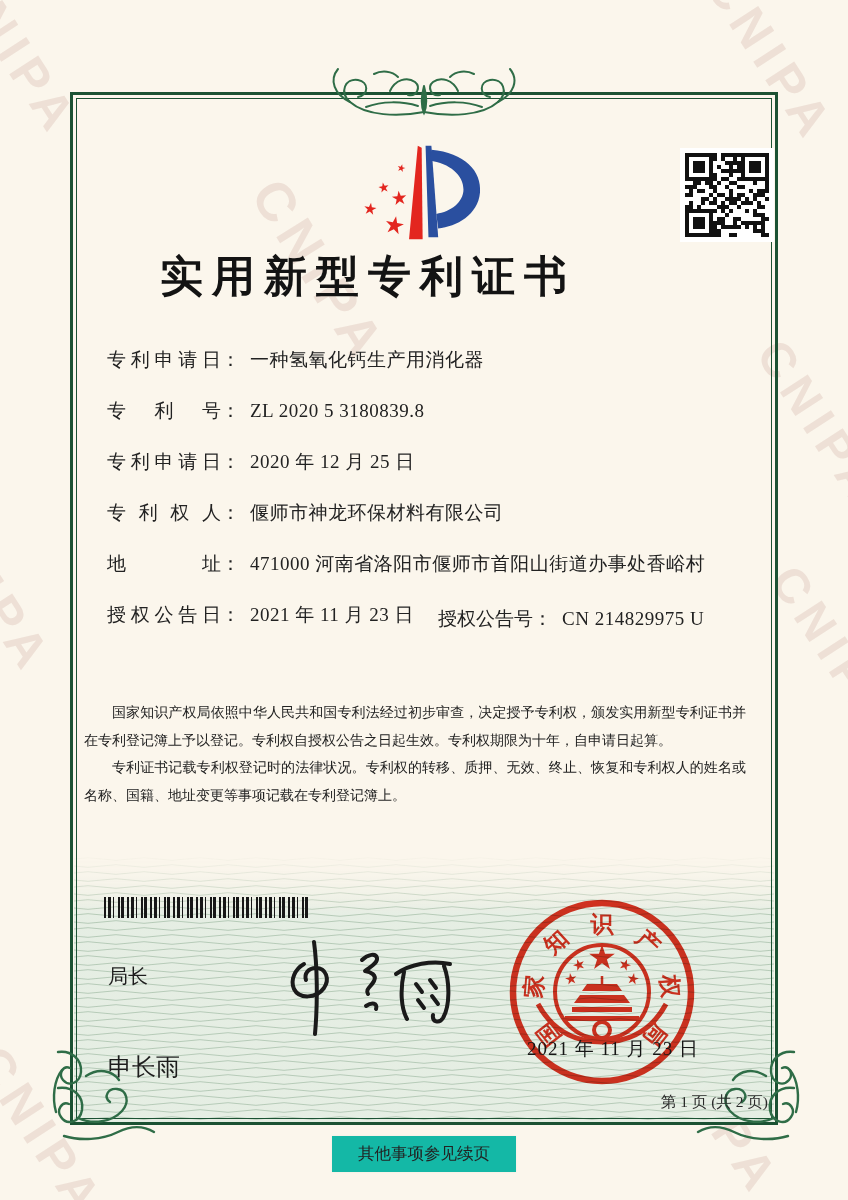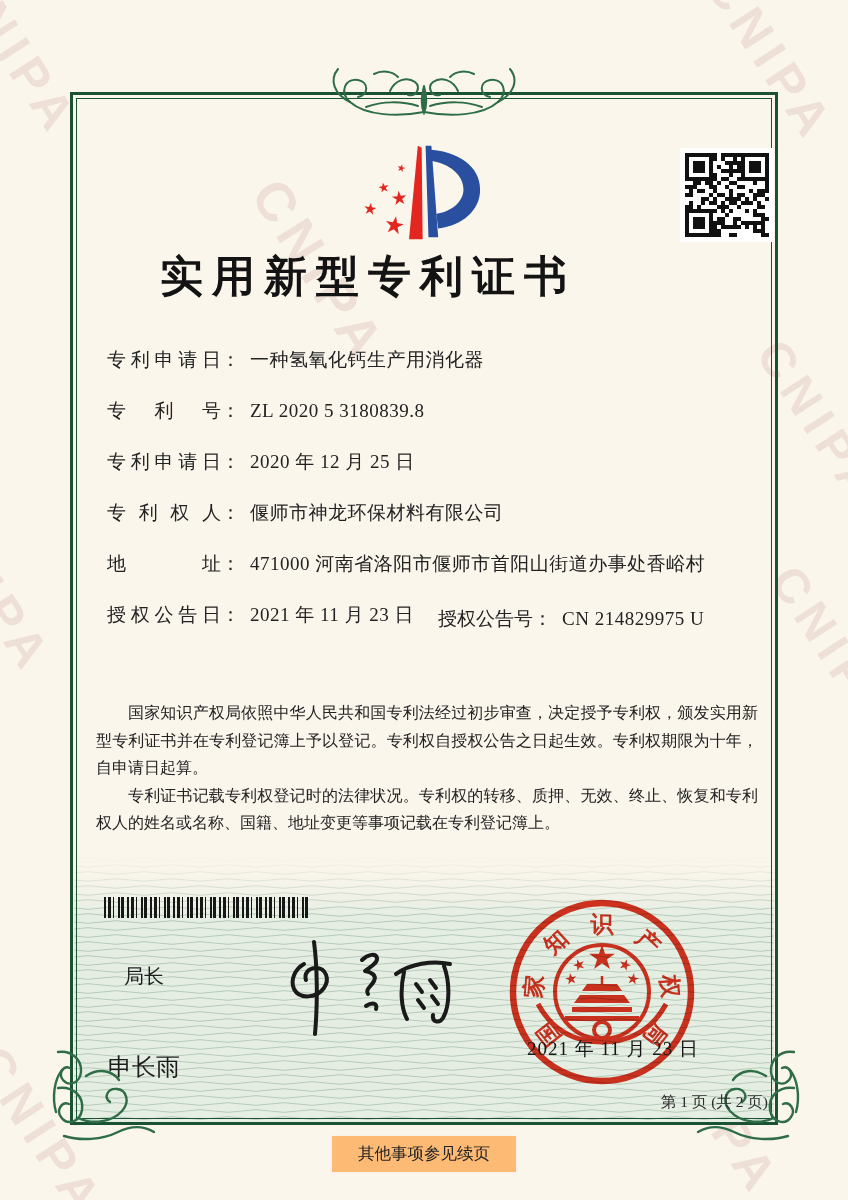--- a/index.html
+++ b/index.html
@@ -33,44 +33,44 @@
   .title{position:absolute;left:0;width:736px;top:248px;text-align:center;
       font-size:43px;font-weight:700;letter-spacing:9px;color:#131313;z-index:3;}
 
   .fields{position:absolute;left:107px;top:347px;width:660px;z-index:3;}
   .field-row{position:relative;height:51px;font-size:19px;color:#222;white-space:nowrap;}
   .field-label{display:inline-block;width:114px;text-align:justify;text-align-last:justify;}
   .colon{margin-right:10px;}
   .field-value{letter-spacing:.5px;text-align:center;}
   .row-right{position:absolute;left:331px;top:4px;}
 
-  .paras{position:absolute;left:96px;top:699px;width:662px;z-index:3;
-      font-size:16px;line-height:27.5px;color:#222;text-align:justify;}
+  .paras{position:absolute;left:84px;top:699px;width:662px;z-index:3;
+      font-size:14px;line-height:27.5px;color:#222;text-align:justify;}
   .paras p{margin:0;text-indent:2em;}
 
   .barcode{position:absolute;left:104px;top:897px;width:206px;height:21px;z-index:4;
       background:repeating-linear-gradient(90deg,#171717 0 2px,transparent 2px 4px,#171717 4px 7px,transparent 7px 9px,#171717 9px 10px,transparent 10px 14px,#171717 14px 16px,transparent 16px 17px,#171717 17px 20px,transparent 20px 23px);}
 
-  .signer-title{position:absolute;left:108px;top:963px;font-size:20px;color:#1d1d1d;z-index:4;margin-left:16px;}
+  .signer-title{position:absolute;left:108px;top:963px;font-size:20px;color:#1d1d1d;z-index:4;}
   .signer-name{position:absolute;left:108px;top:1051px;font-size:24px;color:#1d1d1d;z-index:4;}
   .signature{position:absolute;left:238px;top:922px;z-index:5;}
 
   .seal{position:absolute;left:502px;top:892px;width:200px;height:200px;z-index:4;
       mix-blend-mode:multiply;opacity:.94;}
   .seal-ring-text{position:absolute;left:0;top:0;width:100%;height:100%;}
   .seal-ring-text span{position:absolute;left:50%;top:50%;color:#de2714;
       font-weight:700;font-size:23px;}
   .seal-date{position:absolute;left:527px;top:1036px;width:160px;font-size:19px;
       letter-spacing:1px;color:#161616;z-index:6;white-space:nowrap;}
 
   .page-info{position:absolute;left:0;width:768px;top:1092px;text-align:right;
       font-size:15.5px;color:#2a2a2a;z-index:4;}
 
   .note{position:absolute;left:50%;transform:translateX(-50%);top:1136px;
-      background:#fdba74;padding:7px 26px;font-size:16.5px;color:#222;z-index:3;
+      background:#14b8a6;padding:7px 26px;font-size:16.5px;color:#222;z-index:3;
       box-shadow:0 0 2px rgba(0,0,0,.06);white-space:nowrap;}
 
   .orn-top{position:absolute;left:50%;transform:translateX(-50%);top:60px;z-index:3;}
   .orn-bl{position:absolute;left:48px;top:1046px;z-index:3;}
   .orn-br{position:absolute;left:692px;top:1046px;z-index:3;transform:scaleX(-1);}
 </style>
 </head>
 <body>
 
 <div class="page">

